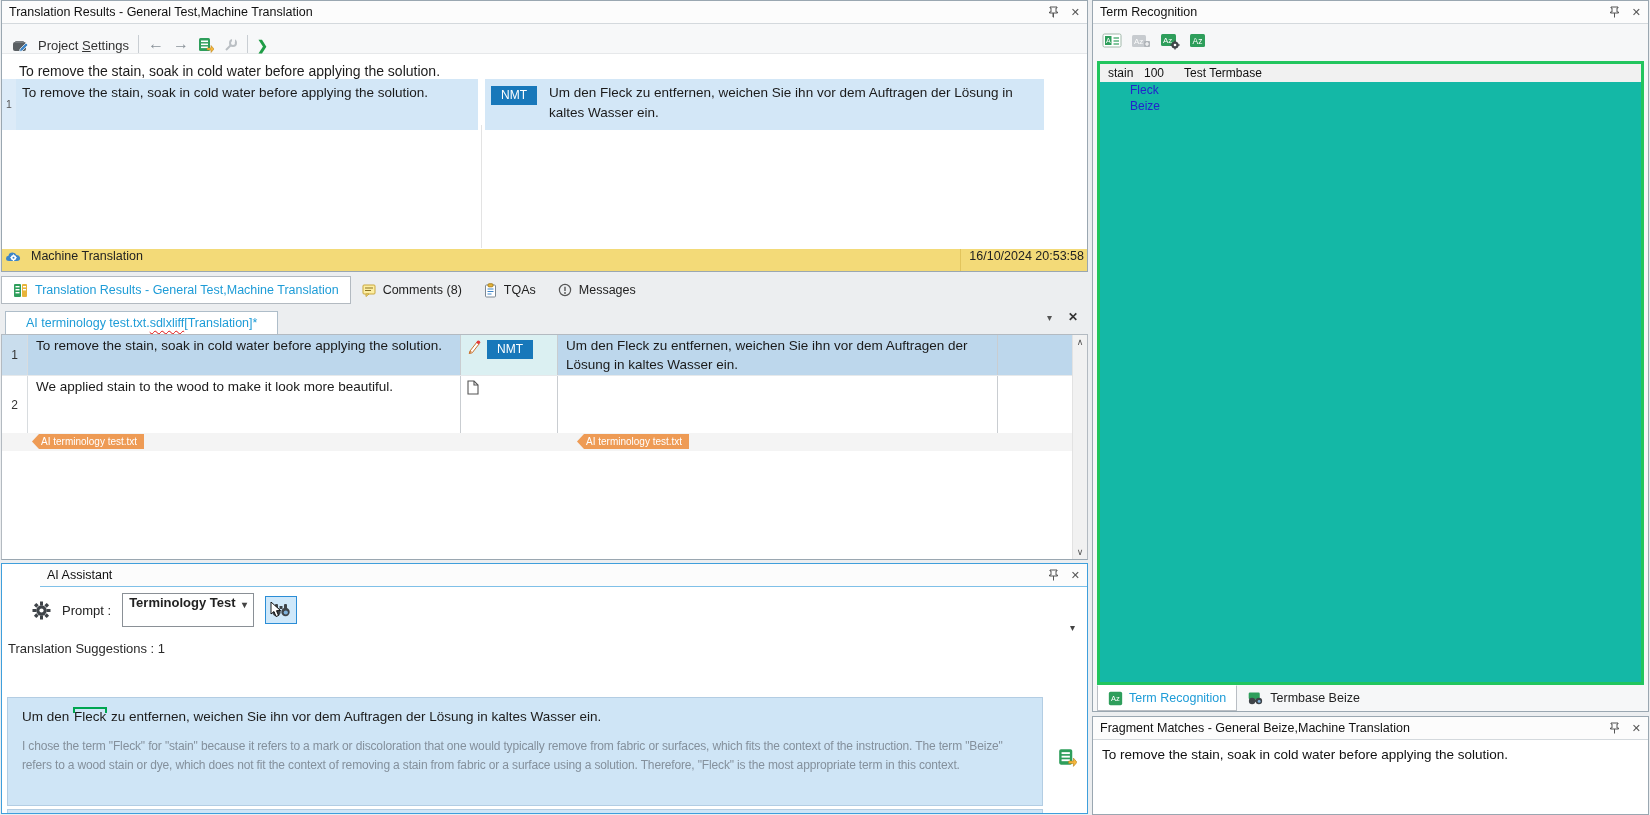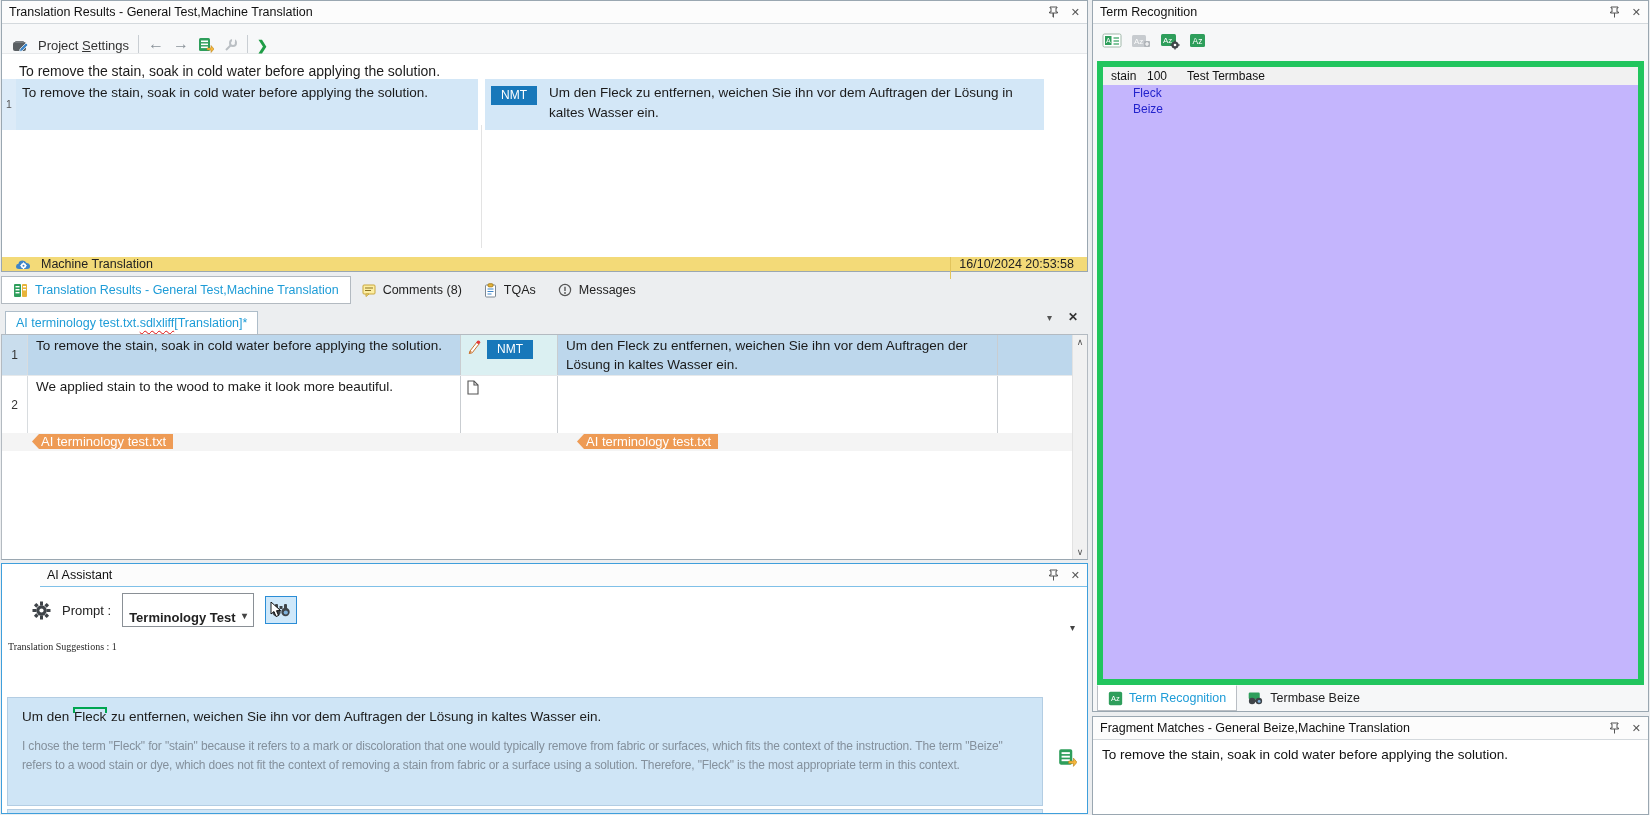--- a/index.html
+++ b/index.html
@@ -20,73 +20,73 @@
   .tb-sep { width:1px; height:18px; background:#c9ced3; }
   .mnemonic { text-decoration:underline; }
   .tr-source { padding:9px 0 0 17px; font-size:14px; color:#1c1c1c; }
   .tm-row { position:absolute; left:0; top:78px; width:1042px; display:flex; align-items:stretch; }
   .tm-num { width:14px; background:#dcebf8; color:#555; font-size:10.5px; display:flex; align-items:center; justify-content:center; }
   .tm-src { width:462px; background:#d3e7f7; padding:4px 10px 6px 6px; font-size:13.5px; line-height:1.5; }
   .tm-gap { width:7px; background:#fff; }
   .tm-rest { flex:1; background:#d3e7f7; display:flex; align-items:flex-start; gap:12px; padding:4px 8px 6px 6px; font-size:13.5px; line-height:1.5; }
   .badge { background:#1878ba; color:#fff; font-size:12px; padding:0 10px; height:19px; line-height:19px; margin-top:3px; flex:none; }
   .tr-vline { position:absolute; left:479px; top:124px; bottom:23px; width:1px; background:#e3e3e3; }
-  .mt-bar { position:absolute; left:0; right:0; bottom:0; height:14px; background:#f3da78; display:flex; align-items:flex-start; gap:8px; padding:0 13px; font-size:12.5px; color:#222; }
+  .mt-bar { position:absolute; left:0; right:0; bottom:0; height:22px; background:#f3da78; display:flex; align-items:flex-start; gap:8px; padding:0 3px; font-size:12.5px; color:#222; }
   .mt-sep { width:1px; height:22px; background:#e2c45c; margin-left:auto; }
 
   
   #dock-tabs { position:absolute; left:1px; top:276px; width:1087px; height:28px; display:flex; align-items:stretch; font-size:12.5px; }
   .dtab { display:flex; align-items:center; gap:7px; padding:0 11px; white-space:nowrap; color:#222; }
   .dtab.active { background:#fff; border:1px solid #b3bac1; color:#1e9cd7; }
 
   
   #file-tab-row { position:absolute; left:1px; top:307px; width:1087px; height:27px; }
-  .file-tab { position:absolute; left:4px; bottom:0; height:23px; display:flex; align-items:center; background:#fff; border:1px solid #aebdc9; border-bottom:none; padding:0 10px; color:#1e9cd7; font-size:12.5px; white-space:nowrap; }
+  .file-tab { position:absolute; left:4px; bottom:0; height:23px; display:flex; align-items:center; background:#fff; border:1px solid #aebdc9; border-bottom:none; padding:0 20px; color:#1e9cd7; font-size:12.5px; white-space:nowrap; }
   .squiggle { text-decoration-line:underline; text-decoration-style:wavy; text-decoration-color:#e01010; text-decoration-thickness:1px; text-underline-offset:3px; }
   .editor-controls { position:absolute; right:10px; top:3px; display:flex; gap:16px; color:#555; align-items:center; }
   #editor { position:absolute; left:1px; top:334px; width:1087px; height:226px; background:#fff; border:1px solid #b3bac1; border-bottom:1px solid #9aa7b1; }
   .seg-row { display:flex; align-items:stretch; }
   .seg-num { width:26px; display:flex; align-items:center; justify-content:center; font-size:12px; color:#333; border-right:1px solid #d8dcdf; }
   .seg-src { width:432px; padding:2px 8px 4px 8px; font-size:13.5px; line-height:1.4; }
   .seg-status { width:98px; border-left:1px solid #c9cdd1; border-right:1px solid #c9cdd1; display:flex; align-items:flex-start; gap:6px; padding:4px 4px 0 6px; }
   .seg-tgt { width:440px; padding:2px 8px 4px 8px; font-size:13.5px; line-height:1.4; border-right:1px solid #c9cdd1; }
   .seg-ctx { flex:1; }
   .row-sel { background:#bdd7ec; }
   .row-sel .seg-num { background:#c9dded; }
   .row-sel .seg-status { background:#dbf0f2; }
   .row1 { height:40px; }
   .row2 { height:58px; border-top:1px solid #e6e9eb; }
   .tag-row { height:18px; background:#f4f4f4; position:relative; }
-  .otag { position:absolute; top:1px; display:inline-block; background:#ee9b55; color:#fff; font-size:13px; line-height:15px; padding:0 7px 0 9px; clip-path:polygon(7px 0, 100% 0, 100% 100%, 7px 100%, 0 50%); white-space:nowrap; }
+  .otag { position:absolute; top:1px; display:inline-block; background:#ee9b55; color:#fff; font-size:10px; line-height:15px; padding:0 7px 0 9px; clip-path:polygon(7px 0, 100% 0, 100% 100%, 7px 100%, 0 50%); white-space:nowrap; }
   .vscroll { position:absolute; right:0; top:0; width:15px; height:224px; background:#f1f1f1; border-left:1px solid #e2e2e2; display:flex; flex-direction:column; justify-content:space-between; align-items:center; padding:2px 0; color:#555; font-size:9px; }
 
   
   #ai-panel { left:1px; top:563px; width:1087px; height:251px; border:1px solid #3f9fdc; }
   #ai-panel .titlebar { border-bottom:1px solid #7fc0e8;margin-left:38px; }
   .ai-toolbar { position:absolute; left:0; top:24px; height:44px; display:flex; align-items:center; gap:11px; padding-left:30px; }
   .prompt-label { font-size:13px; color:#222; }
-  .prompt-select { width:132px; height:25px; border:1px solid #8a9096; background:#fff; display:flex; align-items:flex-start; padding:16px 6px; font-size:13px; font-weight:bold; color:#222; }
+  .prompt-select { width:132px; height:25px; border:1px solid #8a9096; background:#fff; display:flex; align-items:flex-end; padding:16px 6px; font-size:13px; font-weight:bold; color:#222; }
   .prompt-select .caret { margin-left:auto; font-size:10px; color:#444; }
   .run-btn { width:32px; height:28px; border:1px solid #2b8dd6; background:#cfe8fa; display:flex; align-items:center; justify-content:center; position:relative; }
   .cursor-overlay { position:absolute; left:4px; top:5px; }
   .ai-corner-caret { position:absolute; right:12px; top:58px; font-size:10px; color:#444; }
-  .sugg-label { position:absolute; left:6px; top:77px; font-size:10px; color:#2a2a2a;font-family:Liberation Serif, serif; }
+  .sugg-label { position:absolute; left:6px; top:77px; font-size:13px; color:#2a2a2a; }
   .sugg-box { position:absolute; left:5px; right:44px; top:133px; bottom:7px; background:#cfe5f6; border:1px solid #b3cde3; padding:11px 14px 0 14px; overflow:hidden; }
   .sugg-sentence { font-size:13.5px; color:#1c1c1c; margin-bottom:13px; }
   .term-hl { position:relative; border-top:2px solid #00a651; padding:0 1px; }
   .term-hl::before, .term-hl::after { content:""; position:absolute; top:-2px; width:2px; height:6px; background:#00a651; }
   .term-hl::before { left:0; } .term-hl::after { right:0; }
   .sugg-expl { color:#84909c; font-size:12px; line-height:1.55; letter-spacing:-0.15px; }
   .apply-btn { position:absolute; right:9px; top:182px; width:22px; height:22px; display:flex; align-items:center; justify-content:center; background:transparent; border:none; }
   .next-box-edge { position:absolute; left:5px; right:44px; bottom:0; height:4px; background:#cfe5f6; border:1px solid #b3cde3; border-bottom:none; }
 
   
   #term-panel { left:1092px; top:0px; width:557px; height:712px; background:#f6f7f8; }
   .term-toolbar { height:33px; display:flex; align-items:center; gap:9px; padding:0 9px; background:#f6f7f8; }
-  .term-list { position:absolute; left:4px; right:4px; top:60px; bottom:26px; background:#c4b5fd; border:6px solid #22c55e; font-size:12px; }
+  .term-list { position:absolute; left:4px; right:4px; top:60px; bottom:26px; background:#14b8a6; border:3px solid #22c55e; font-size:12px; }
   .term-head { display:flex; gap:0; background:#f1f1f1; padding:2px 8px; color:#111; }
   .term-head .t-term { width:36px; } .term-head .t-score { width:40px; } 
   .term-link { color:#2323cc; padding:1px 0 1px 30px; cursor:pointer; width:max-content; }
   .term-tabs { position:absolute; left:4px; bottom:0; height:26px; display:flex; font-size:12.5px; }
   .ttab { display:flex; align-items:center; gap:6px; padding:0 10px; white-space:nowrap; color:#222; }
   .ttab.active { background:#fff; border:1px solid #b9bec4; border-top:1px solid #fff; color:#1e9cd7; }
 
   #frag-panel { left:1092px; top:716px; width:557px; height:99px; }
   .frag-text { padding:7px 0 0 9px; font-size:13.5px; color:#111; }
 

